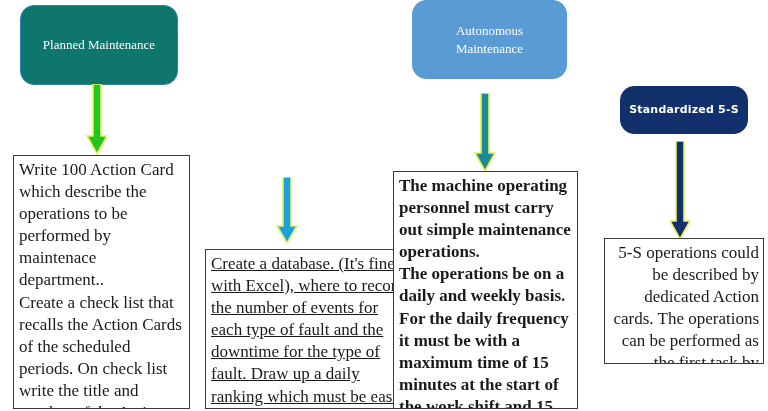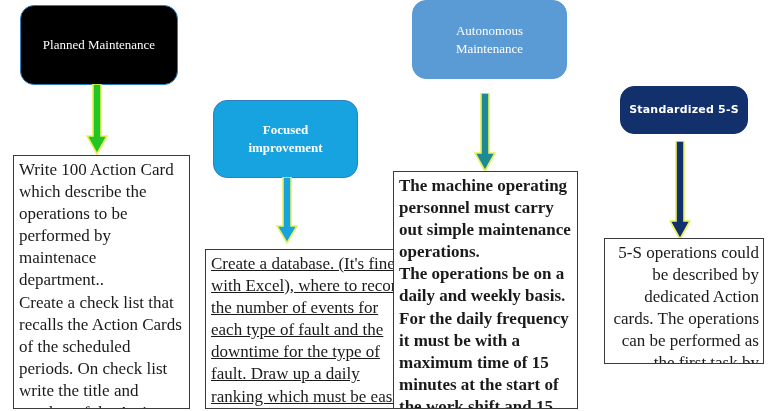--- a/index.html
+++ b/index.html
@@ -32,21 +32,21 @@
     line-height: 1.35;
     padding: 4px 8px;
   }
   .pillar-label {
     display: block;
     white-space: pre-line;
   }
 
   #pillar-planned {
     left: 20px;  top: 5px;  width: 158px; height: 80px;
-    background: #000000;
+    background: #0f766e;
     border: 1px solid #2f7fbf;
     font-size: 13px;
   }
   #pillar-focused {
     left: 213px; top: 100px; width: 145px; height: 78px;
     background: #17a2e0;
     border: 1px solid #2f7fbf;
     font-size: 13px;
     font-weight: bold;
   }
@@ -113,24 +113,20 @@
   </div>
 
   <div class="desc-box" id="desc-planned">Write 100 Action Card which describe the operations to be performed by maintenace department..
 Create a check list that recalls the Action Cards of the scheduled periods. On check list write the title and number of the Action Card of the period performing.
 The  scheduled periods could be:
 - 30 days
 - 90 days
 - 180 days
 - 360 days</div>
 
-  <div class="pillar" id="pillar-focused">
-    <span class="pillar-label">Focused
-improvement</span>
-  </div>
 
   <div class="arrow" id="arrow-focused">
     <svg width="22" height="68" viewBox="0 0 22 68">
       <polygon points="7,0 15,0 15,49 21,49 11,66 1,49 7,49" fill="#18a3df" stroke="#e6f25a" stroke-width="1.6"></polygon>
     </svg>
   </div>
 
   <div class="desc-box" id="desc-focused">Create a database. (It's fine with Excel), where to record the number of events for each type of fault and the downtime for the type of fault. Draw up a daily ranking which must be easily visible and consultable by the production department and maintenance department.</div>
 
   <div class="pillar" id="pillar-autonomous">

